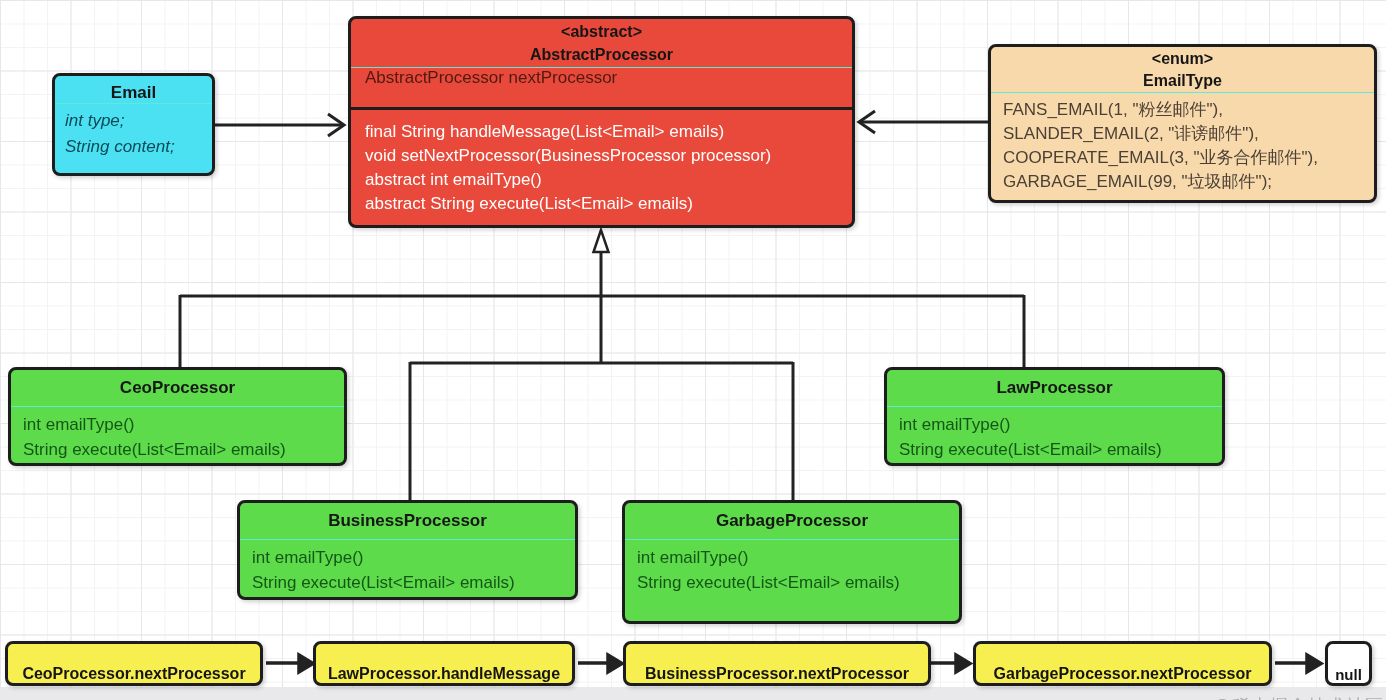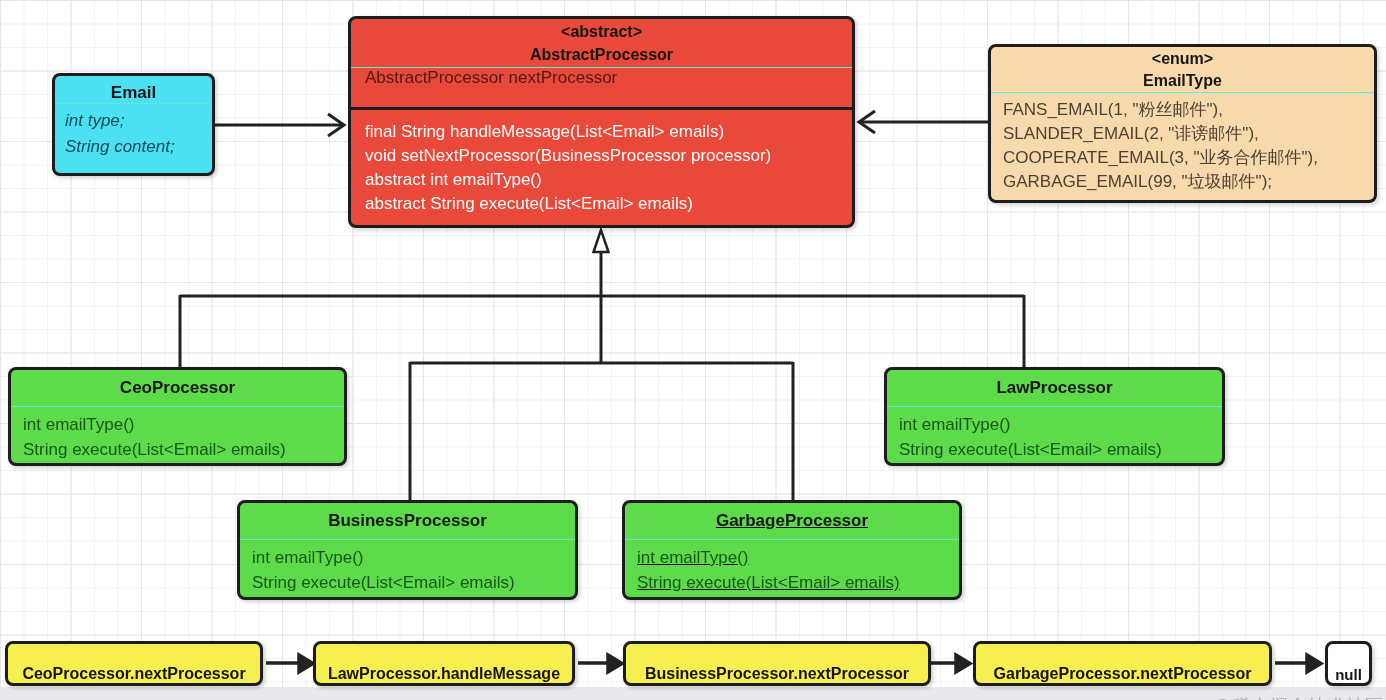--- a/index.html
+++ b/index.html
@@ -55,21 +55,21 @@
   .enum-box .uml-title { height: 46px; font-size: 16px; line-height: 22px; }
   .enum-box .uml-body { font-size: 17px; line-height: 24px; color: #4b4036; padding: 5px 12px; }
 
   
   .proc-box { background: #5DDB4A; }
   .proc-box .uml-title { height: 37px; font-size: 17px; }
   .proc-box .uml-body { font-size: 17px; line-height: 25px; color: #145617; padding: 5px 12px; }
   .ceo-box      { left: 8px;   top: 367px; width: 339px; height: 99px; }
   .law-box      { left: 836px; top: 367px; width: 341px; height: 99px; margin-left: 48px; }
   .business-box { left: 237px; top: 500px; width: 341px; height: 100px; }
-  .garbage-box  { left: 622px; top: 500px; width: 340px; height: 100px; text-decoration: underline; }
+  .garbage-box  { left: 622px; top: 500px; width: 340px; height: 124px; }
 
   
   .chain-box {
     position: absolute; z-index: 2; top: 641px; height: 45px;
     background: #F7EF50; border: 3px solid #1d1d1d; border-radius: 8px;
     display: flex; align-items: flex-end; justify-content: center;
     font-size: 16px; font-weight: bold; color: #151515; white-space: nowrap;
     box-shadow: 2px 2px 4px rgba(0,0,0,0.2);
   }
   .chain-1 { left: 5px;    width: 258px; }

